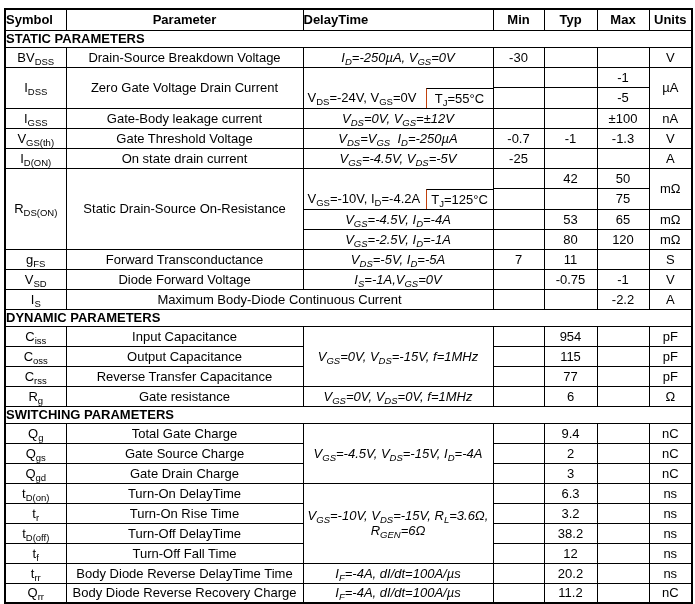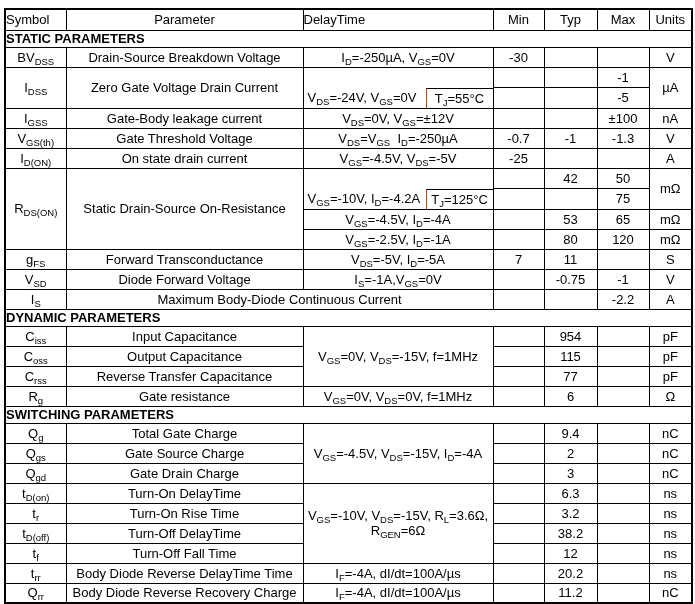--- a/index.html
+++ b/index.html
@@ -23,40 +23,40 @@
   table.spec th, table.spec td {
     border: 1px solid #000;
     font-size: 13px;
     padding: 0;
     overflow: hidden;
     color: #000;
   }
   thead tr { height: 21px; }
   tr.data { height: 20px; }
   tr.sectionrow { height: 17px; padding-left: 40px; }
-  th { font-weight: normal; vertical-align: middle; margin-top: 39px; }
+  th { font-weight: bold; vertical-align: middle; margin-top: 39px; }
   th.left { text-align: left; padding-left: 4px; }
   th.center { }
   td.section-title {
     font-weight: bold;
     text-align: left;
     padding-left: 4px;
     vertical-align: middle;
     font-size: 13px;
   }
   td.left {
     text-align: center;
     padding-left: 4px;
     vertical-align: middle;
   }
   td.center {
     text-align: center;
     vertical-align: middle;
   }
-  td.cond { white-space: pre-line; }
+  td.cond { white-space: pre-line; font-style: italic; }
   td.condbox {
     position: relative;
     vertical-align: top;
     padding: 0;
   }
   td.condbox .main {
     line-height: 20px;
     padding-left: 4px;
     white-space: nowrap;
     margin-top: 20px;

